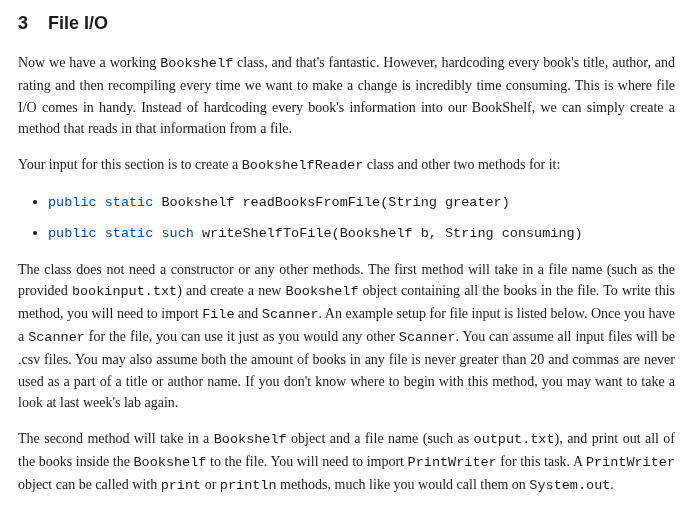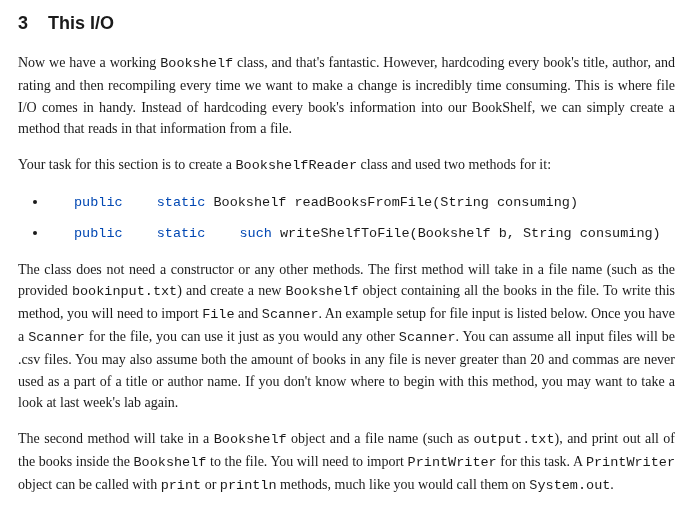--- a/index.html
+++ b/index.html
@@ -24,48 +24,47 @@
   p {
     margin: 0 0 14px 0;
     text-align: justify;
   }
   .code {
     font-family: "Courier New", Courier, monospace;
     font-size: 13.5px;
   }
   .kw {
     color: #0047b3;
-    margin-left: 26px;
   }
   ul {
     margin: 10px 0 14px 30px;
     padding: 0;
   }
   li {
     margin-bottom: 8px;
   }
 </style>
 </head>
 <body>
 
 <h2>
-  <span class="secnum">3</span><span>This I/O</span>
+  <span class="secnum">3</span><span>File I/O</span>
 </h2>
 
 <p>
   <span>Now we have a working </span><span class="code">Bookshelf</span><span> class, and that's fantastic. However, hardcoding every book's title, author, and rating and then recompiling every time we want to make a change is incredibly time consuming. This is where file I/O comes in handy. Instead of hardcoding every book's information into our BookShelf, we can simply create a method that reads in that information from a file.</span>
 </p>
 
 <p>
-  <span>Your task for this section is to create a </span><span class="code">BookshelfReader</span><span> class and used two methods for it:</span>
+  <span>Your input for this section is to create a </span><span class="code">BookshelfReader</span><span> class and other two methods for it:</span>
 </p>
 
 <ul>
   <li>
-    <span class="code"><span class="kw">public</span> <span class="kw">static</span> <span>Bookshelf readBooksFromFile(String consuming)</span></span>
+    <span class="code"><span class="kw">public</span> <span class="kw">static</span> <span>Bookshelf readBooksFromFile(String greater)</span></span>
   </li>
   <li>
     <span class="code"><span class="kw">public</span> <span class="kw">static</span> <span class="kw">such</span> <span>writeShelfToFile(Bookshelf b, String consuming)</span></span>
   </li>
 </ul>
 
 <p>
   <span>The class does not need a constructor or any other methods. The first method will take in a file name (such as the provided </span><span class="code">bookinput.txt</span><span>) and create a new </span><span class="code">Bookshelf</span><span> object containing all the books in the file. To write this method, you will need to import </span><span class="code">File</span><span> and </span><span class="code">Scanner</span><span>. An example setup for file input is listed below. Once you have a </span><span class="code">Scanner</span><span> for the file, you can use it just as you would any other </span><span class="code">Scanner</span><span>. You can assume all input files will be .csv files. You may also assume both the amount of books in any file is never greater than 20 and commas are never used as a part of a title or author name. If you don't know where to begin with this method, you may want to take a look at last week's lab again.</span>
 </p>
 

